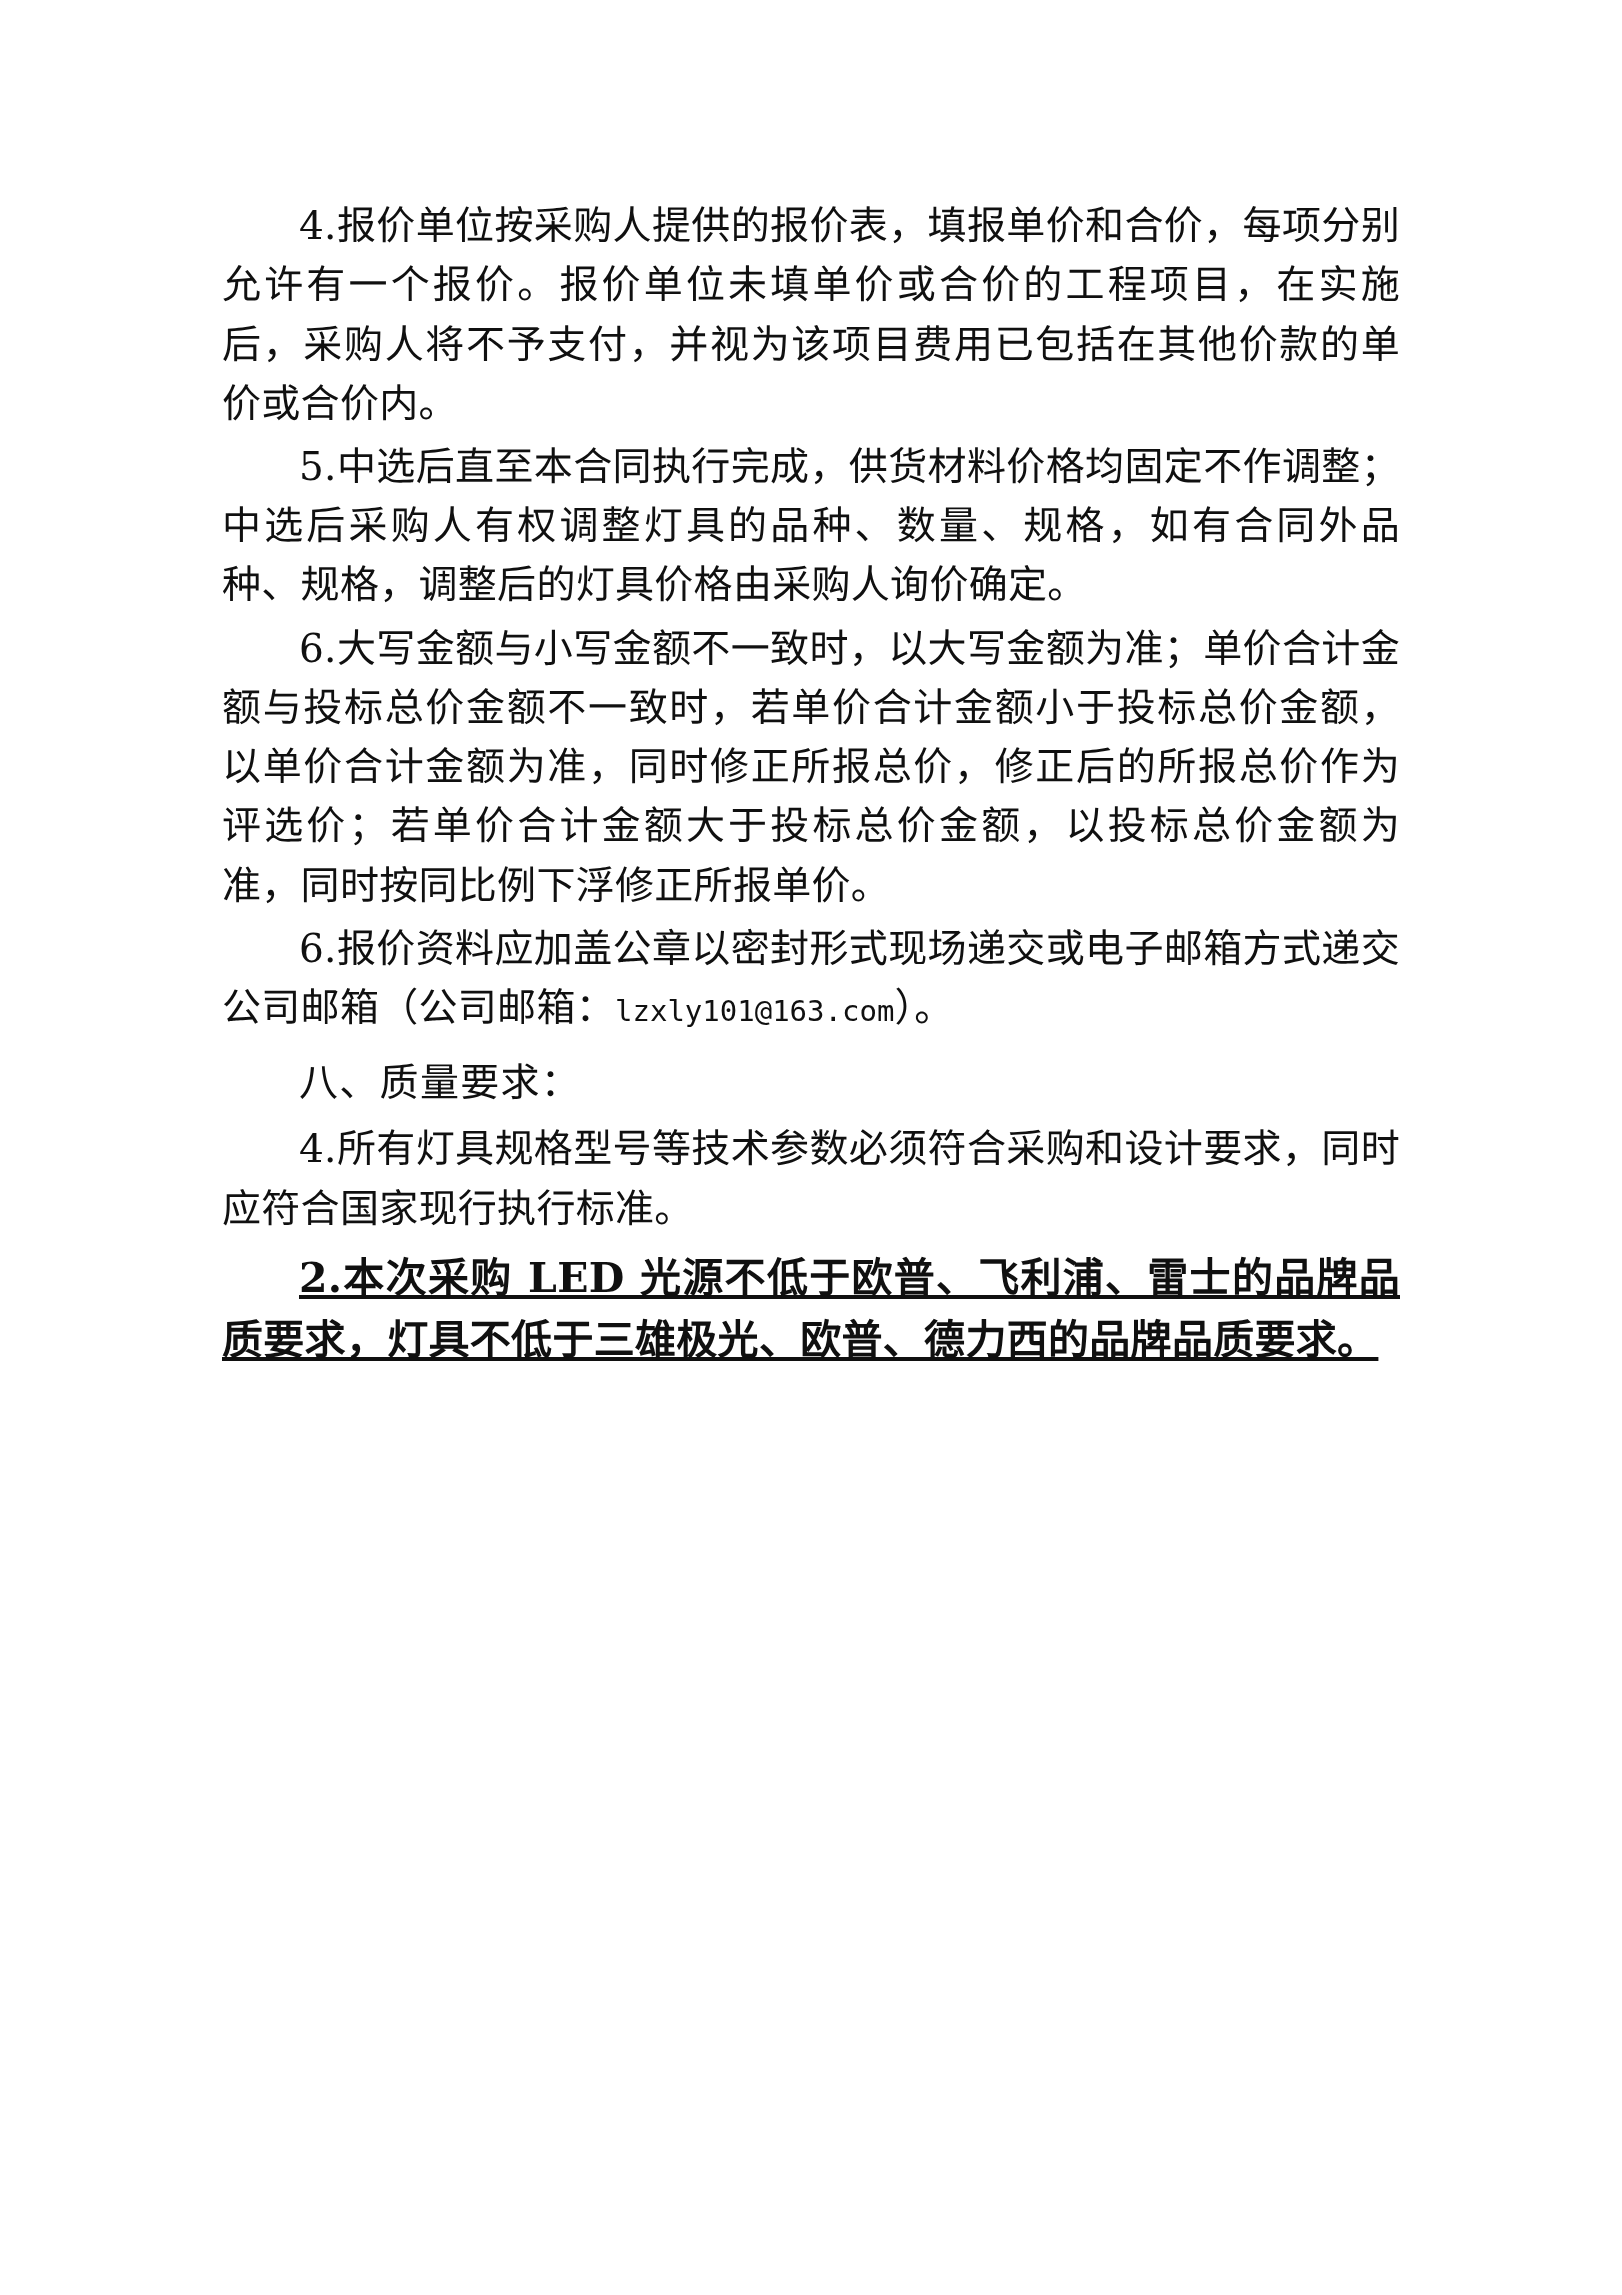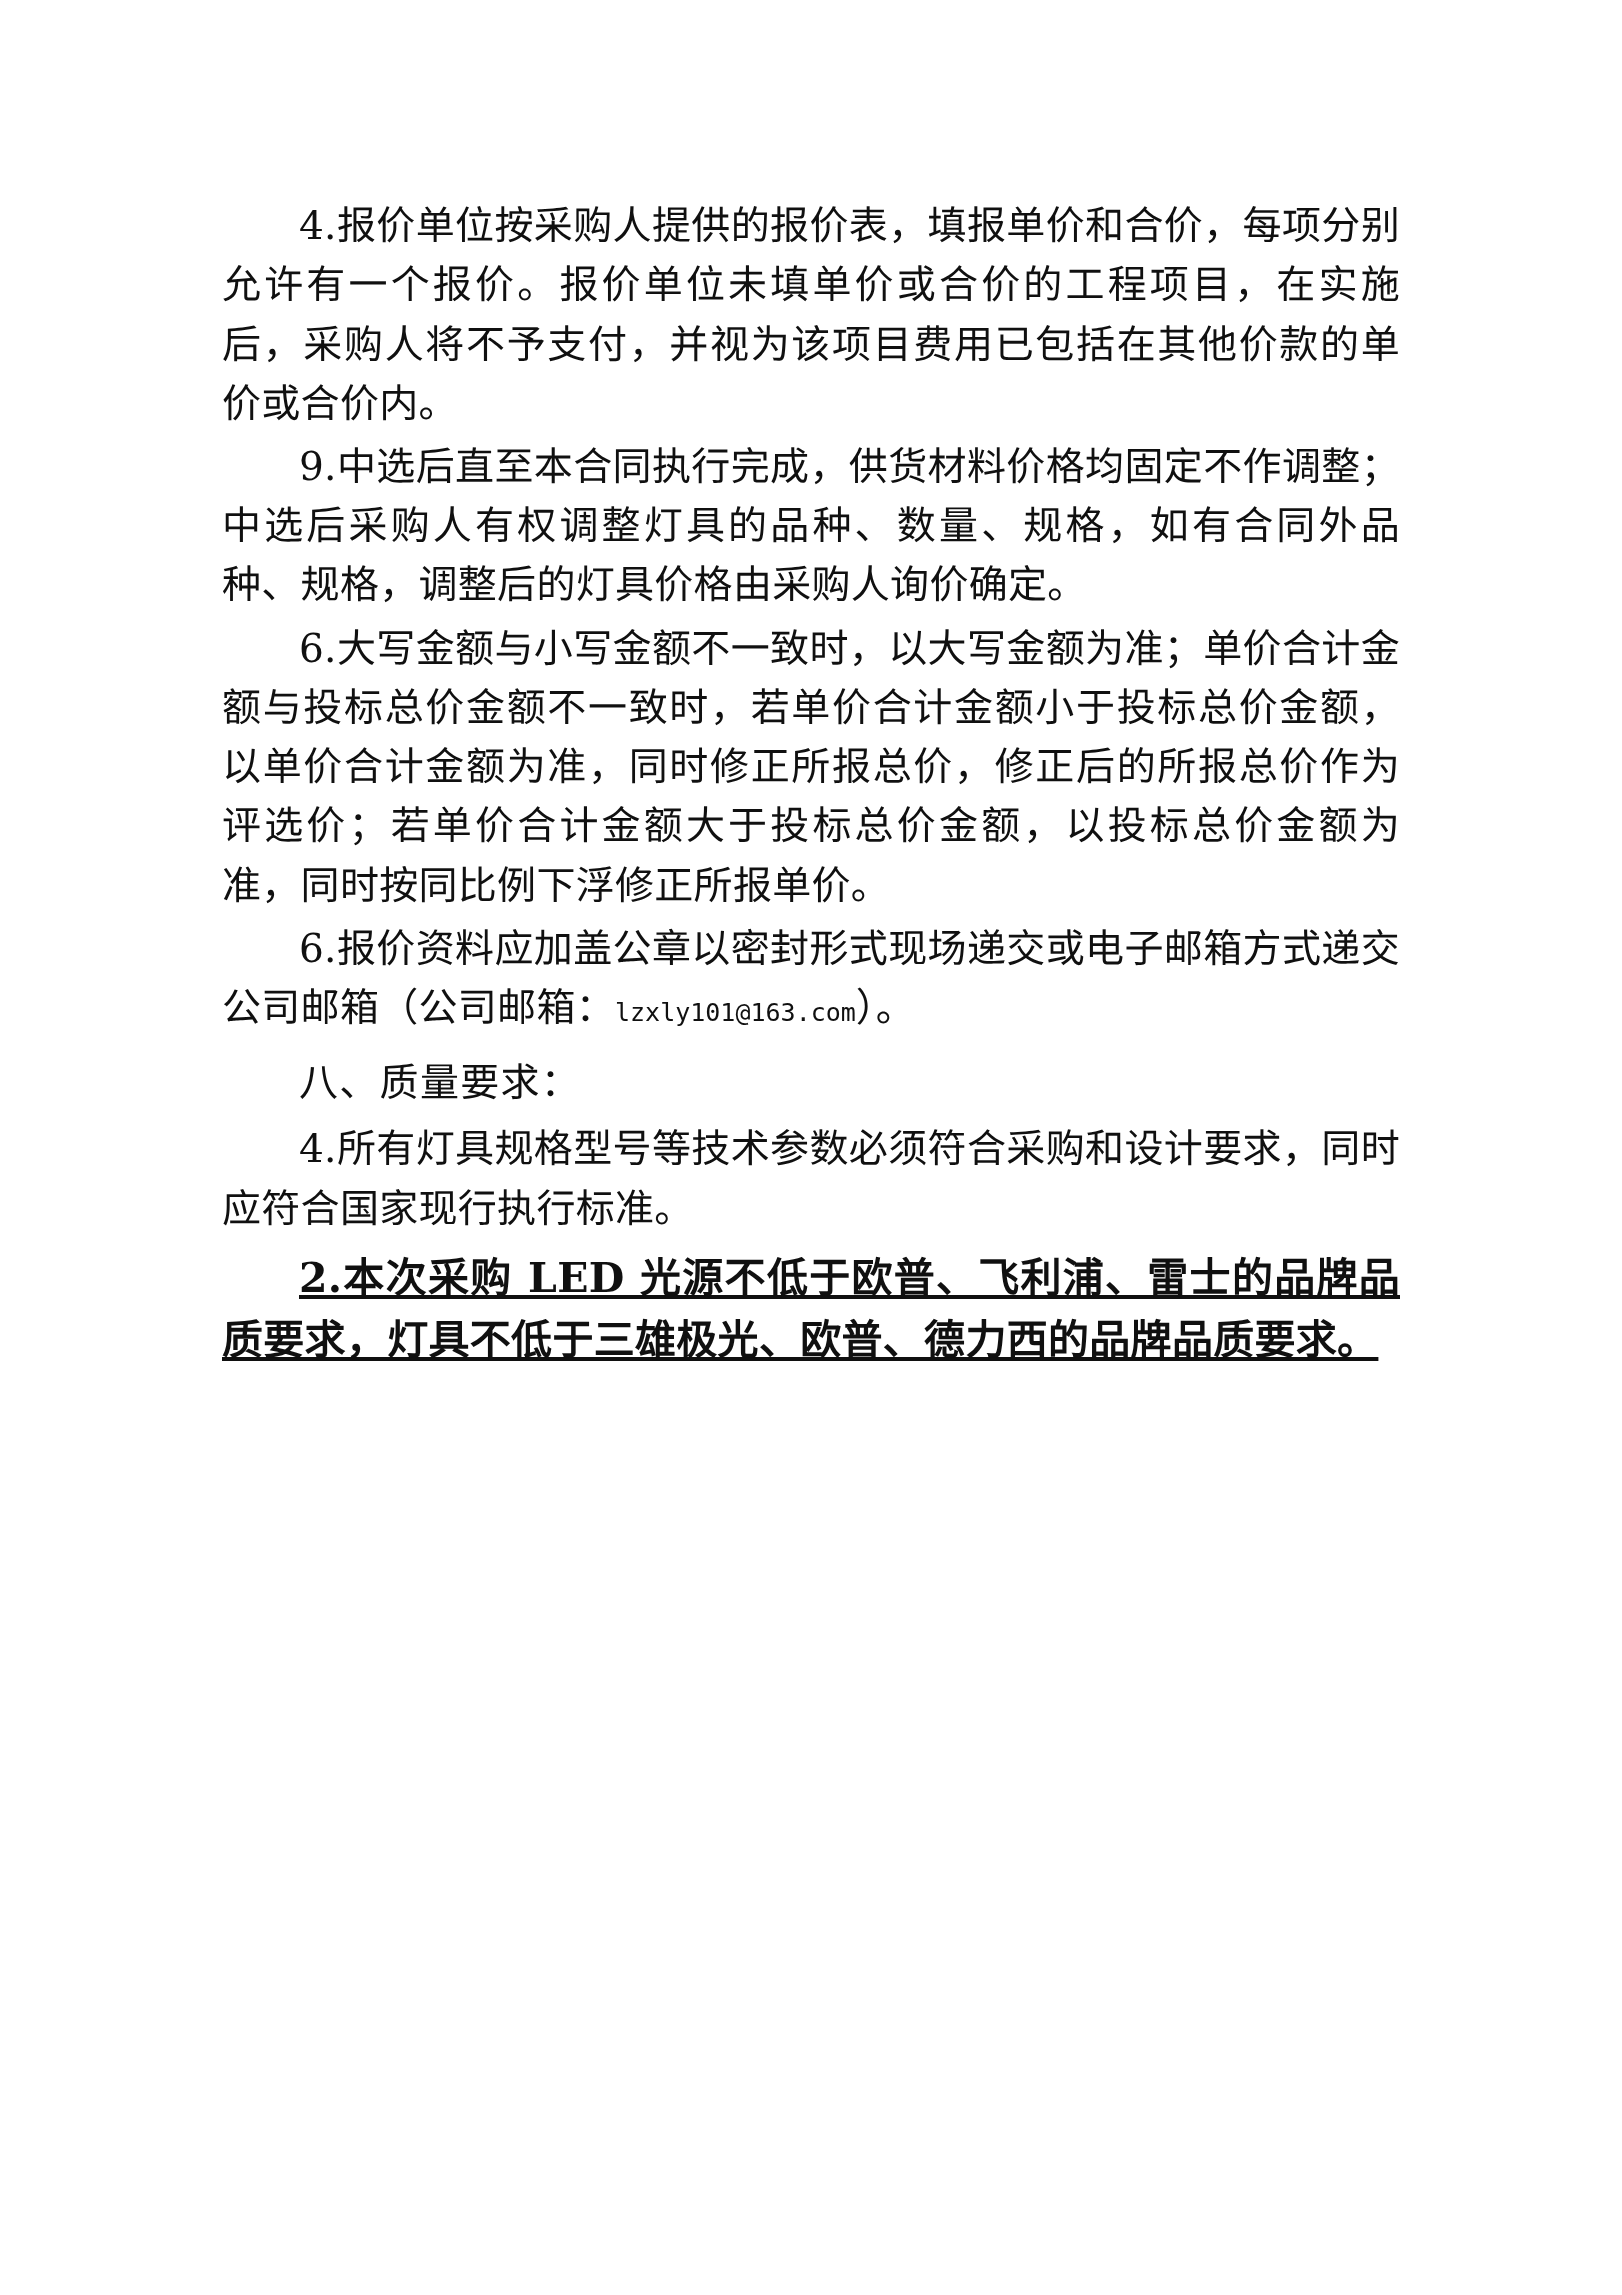--- a/index.html
+++ b/index.html
@@ -45,32 +45,32 @@
     line-height: 1.52;
     font-weight: bold;
     text-indent: 77px;
     text-align: justify;
     text-justify: inter-ideograph;
     letter-spacing: 0.3px;
     text-decoration: underline;
   }
   .mono {
     font-family: "DejaVu Sans Mono", "Liberation Mono", monospace;
-    font-size: 25px;
+    font-size: 29px;
     letter-spacing: 0px;
   }
 </style>
 </head>
 <body>
 
 <div class="page">
   <div class="doc-body">
 
     <p class="para indent">4.报价单位按采购人提供的报价表，填报单价和合价，每项分别允许有一个报价。报价单位未填单价或合价的工程项目，在实施后，采购人将不予支付，并视为该项目费用已包括在其他价款的单价或合价内。</p>
-    <p class="para indent">9.中选后直至本合同执行完成，供货材料价格均固定不作调整；中选后采购人有权调整灯具的品种、数量、规格，如有合同外品种、规格，调整后的灯具价格由采购人询价确定。</p>
+    <p class="para indent">5.中选后直至本合同执行完成，供货材料价格均固定不作调整；中选后采购人有权调整灯具的品种、数量、规格，如有合同外品种、规格，调整后的灯具价格由采购人询价确定。</p>
     <p class="para indent">6.大写金额与小写金额不一致时，以大写金额为准；单价合计金额与投标总价金额不一致时，若单价合计金额小于投标总价金额，以单价合计金额为准，同时修正所报总价，修正后的所报总价作为评选价；若单价合计金额大于投标总价金额，以投标总价金额为准，同时按同比例下浮修正所报单价。</p>
 
     <p class="para indent"><span>6.报价资料应加盖公章以密封形式现场递交或电子邮箱方式递交公司邮箱（公司邮箱：</span><span class="mono">lzxly101@163.com</span><span>）。</span></p>
 
     <p class="heading">八、质量要求：</p>
 
     <p class="para indent">4.所有灯具规格型号等技术参数必须符合采购和设计要求，同时应符合国家现行执行标准。</p>
 
     <p class="bold-para">2.本次采购 LED 光源不低于欧普、飞利浦、雷士的品牌品质要求，灯具不低于三雄极光、欧普、德力西的品牌品质要求。</p>
 

